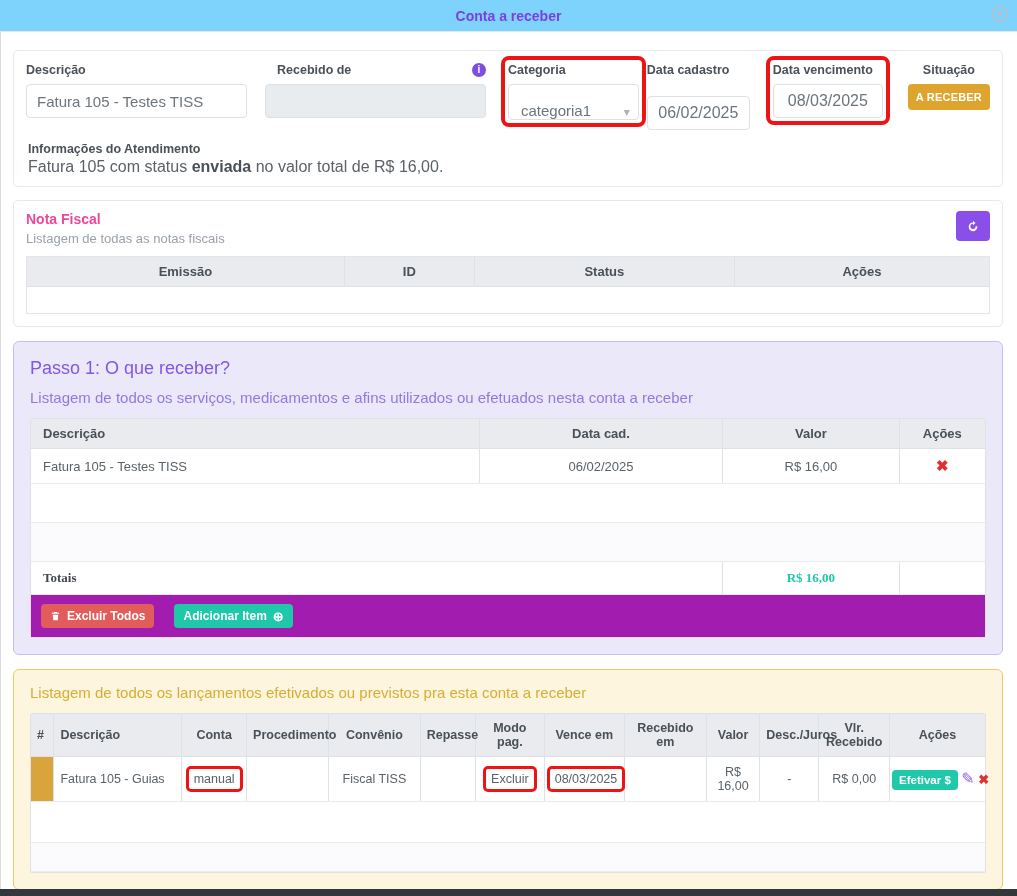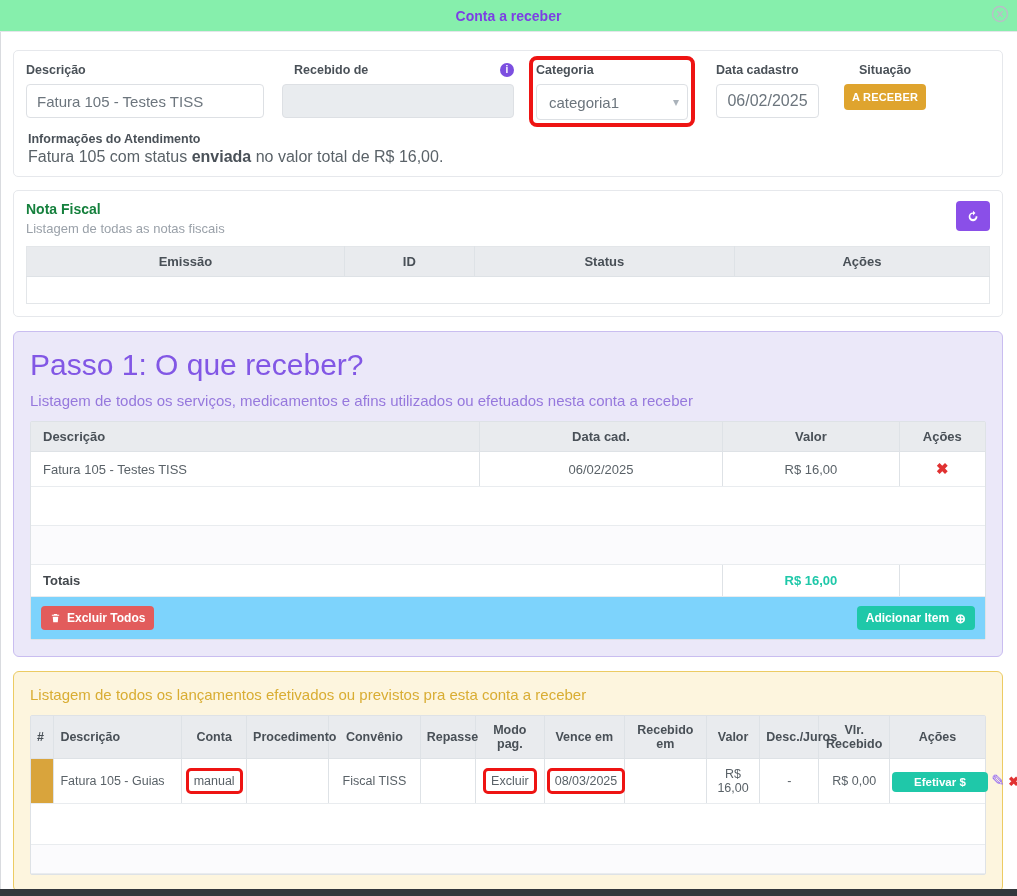--- a/index.html
+++ b/index.html
@@ -1,71 +1,71 @@
 <!DOCTYPE html>
 <html><head>
 <meta charset="utf-8">
 <style>
   html,body{margin:0;padding:0;background:#fff;}
   body{width:1017px;height:896px;overflow:hidden;font-family:"Liberation Sans",sans-serif;color:#495057;position:relative;}
-  .titlebar{height:31px;border-bottom:1px solid #e4e6ea;display:flex;align-items:center;justify-content:center;position:relative;background:#86efac;}
+  .titlebar{height:31px;border-bottom:1px solid #e4e6ea;display:flex;align-items:center;justify-content:center;position:relative;background:#7dd3fc;}
   .titlebar .title{color:#7c3fe4;font-size:14px;font-weight:700;}
   .close-btn{position:absolute;right:8px;top:5px;width:18px;height:18px;color:#b9bec7;cursor:pointer;}
   .modal-body{border-left:1px solid #d9dbdf;padding:14px 14px 0 12px;}
 
   
   .card{border:1px solid #e6e8ec;border-radius:5px;background:#fff;}
   .form-card{margin-top:4px;padding:12px 12px 10px 12px;}
   .form-row{display:flex;align-items:flex-start;}
   .fgroup{display:flex;flex-direction:column;}
   .flabel{font-size:12.5px;font-weight:700;color:#4a5158;margin-bottom:7px;white-space:nowrap;}
   .finput{height:34px;border:1px solid #dde0e4;border-radius:4px;font-size:15px;color:#6c757d;padding:0 10px;box-sizing:border-box;background:#fff;font-family:"Liberation Sans",sans-serif;}
   .finput.center{text-align:center;}
   .finput:disabled,.finput.disabled{background:#e9ecef;}
   .labelline{display:flex;align-items:center;justify-content:space-between;margin-bottom:7px;}
   .labelline .flabel{margin-bottom:0;padding-left:12px;}
   .info-badge{width:14px;height:14px;border-radius:50%;background:#7c4fe0;color:#fff;font-size:10px;font-weight:700;display:flex;align-items:center;justify-content:center;line-height:1;}
-  .select{height:34px;border:1px solid #dde0e4;border-radius:4px;display:flex;align-items:center;justify-content:space-between;padding:0 8px 0 12px;font-size:15px;color:#6c757d;background:#fff;cursor:pointer;}
+  .select{height:34px;border:1px solid #dde0e4;border-radius:4px;display:flex;align-items:flex-end;justify-content:space-between;padding:0 8px 0 12px;font-size:15px;color:#6c757d;background:#fff;cursor:pointer;}
   .select .caret{color:#aab2ba;font-size:12px;}
   .ann{outline:4px solid #ee1413;outline-offset:3px;border-radius:1px;}
   .badge{background:#dfa42e;color:#fff;font-size:11px;font-weight:700;padding:7px 8px;border-radius:4px;letter-spacing:.2px;white-space:nowrap;}
   .info-label{font-size:12.5px;font-weight:700;color:#4a5158;margin:12px 0 2px 2px;}
   .info-text{font-size:16px;color:#5a6268;margin-left:2px;}
   .info-text b{color:#4a5158;}
 
   
   .nf-card{margin-top:13px;padding:10px 12px 12px 12px;}
   .nf-head{display:flex;justify-content:space-between;align-items:flex-start;}
-  .nf-title{color:#15803d;font-size:14px;font-weight:700;}
+  .nf-title{color:#ec4899;font-size:14px;font-weight:700;}
   .nf-sub{color:#9aa1a9;font-size:13px;margin-top:4px;}
   .icon-btn{width:34px;height:30px;background:#8a4fe8;border:none;border-radius:4px;display:flex;align-items:center;justify-content:center;cursor:pointer;}
 
   table{border-collapse:collapse;width:100%;table-layout:fixed;font-size:13px;}
   th{background:#e9ebee;color:#495057;font-weight:700;padding:7px 6px;border-bottom:1px solid #dee2e6;}
   td{padding:8px 6px;color:#5a6268;border-bottom:1px solid #e9ecef;}
   th+th,td+td{border-left:1px solid #dee2e6;}
   .nf-table{margin-top:10px;border:1px solid #e3e6e9;}
   .t-center{text-align:center;}
   .t-left{text-align:left;}
   .empty-row td{border-left:none;}
 
   
   .section{border-radius:6px;padding:14px 16px 16px 16px;margin-top:14px;}
   .sec-purple{background:#ebe8f9;border:1px solid #c9bdf0;}
   .sec-yellow{background:#fdf5de;border:1px solid #eccb63;}
-  .sec-title{font-size:30px;font-weight:500;margin:2px 0 10px 0;}
+  .sec-title{font-size:18px;font-weight:500;margin:2px 0 10px 0;}
   .sec-purple .sec-title{color:#8257e5;}
   .sec-yellow .sec-title{color:#d7a21d;}
   .sec-sub{font-size:15px;margin:0 0 12px 0;}
   .sec-purple .sec-sub{color:#9678dd;}
   .sec-yellow .sec-sub{color:#d9ad33;}
   .tablewrap{background:#fff;border:1px solid #dee2e6;border-radius:2px;}
-  .totais td{font-weight:700;color:#43484d;}
+  .totais td{font-weight:700;color:#43484d;font-family:Liberation Serif, serif;}
   .total-teal{color:#1fc8a9 !important;}
-  .btnrow{display:flex;justify-content:space-between;gap:8px;padding:9px 10px;background:#7dd3fc;}
+  .btnrow{display:flex;justify-content:flex-start;gap:20px;padding:9px 10px;background:#a21caf;}
 
   .btn{border:none;border-radius:4px;color:#fff;font-size:12.5px;font-weight:700;padding:7px 11px;display:inline-flex;align-items:center;gap:6px;cursor:pointer;font-family:"Liberation Sans",sans-serif;white-space:nowrap;}
   .btn-teal{background:#1fc8a9;}
   .btn-red{background:#e25c5c;}
   .btn-sm{padding:5px 9px;font-size:12px;}
   .glyph{font-size:13px;line-height:1;}
   .x-red{color:#e03131;font-weight:700;font-size:15px;cursor:pointer;}
   .pencil{color:#8a5cf5;font-size:16px;cursor:pointer;}
   .cell-hl{outline:3px solid #ee1413;outline-offset:1px;padding:2px 4px;border-radius:1px;}
   .gold-cell{background:#d9a43c;}
@@ -100,23 +100,27 @@
         </div>
         <input class="finput disabled" disabled="" style="">
       </div>
       <div class="fgroup ann" style="width:152px;margin-left:22px;">
         <span class="flabel">Categoria</span>
         <div class="select">
           <span>categoria1</span>
           <span class="caret">▾</span>
         </div>
       </div>
-      <div class="fgroup" style="width:103px;margin-left:28px;">
+      <div class="fgroup" style="width:103px;margin-left:8px;gap:12px;">
         <span class="flabel">Data cadastro</span>
         <input class="finput center" style="font-size: 16px;" value="06/02/2025">
+      </div>
+      <div class="fgroup ann" style="width:110px;margin-left:23px;">
+        <span class="flabel">Data vencimento</span>
+        <input class="finput center" style="font-size: 16px;" value="08/03/2025">
       </div>
       <div class="fgroup" style="margin-left:25px;align-items:center;">
         <span class="flabel">Situação</span>
         <span class="badge">A RECEBER</span>
       </div>
     </div>
     <div class="info-label">Informações do Atendimento</div>
     <div class="info-text"><span>Fatura 105 com status </span><b>enviada</b><span> no valor total de R$ 16,00.</span></div>
   </div>
 
@@ -253,21 +257,21 @@
             <td class="t-center"></td>
             <td class="t-center">Fiscal TISS</td>
             <td class="t-center"></td>
             <td class="t-center"><span class="cell-hl">Excluir</span></td>
             <td class="t-center"><span class="cell-hl">08/03/2025</span></td>
             <td class="t-center"></td>
             <td class="t-center">R$ 16,00</td>
             <td class="t-center">-</td>
             <td class="t-center">R$ 0,00</td>
             <td class="t-center" style="white-space:nowrap;padding:5px 2px;">
-              <button class="btn btn-teal" style="padding:4px 22px;font-size:11.5px;">Efetivar $</button>
+              <button class="btn btn-teal" style="padding:4px 7px;font-size:11.5px;">Efetivar $</button>
               <span class="pencil">✎</span>
               <span class="x-red" style="font-size:13px;">✖</span>
             </td>
           </tr>
           <tr class="empty-row">
               <td colspan="13" style="height:24px;"></td>
             </tr>
           <tr class="empty-row" style="background:#fbfbfd;">
               <td colspan="13" style="height:12px;"></td>
             </tr>

